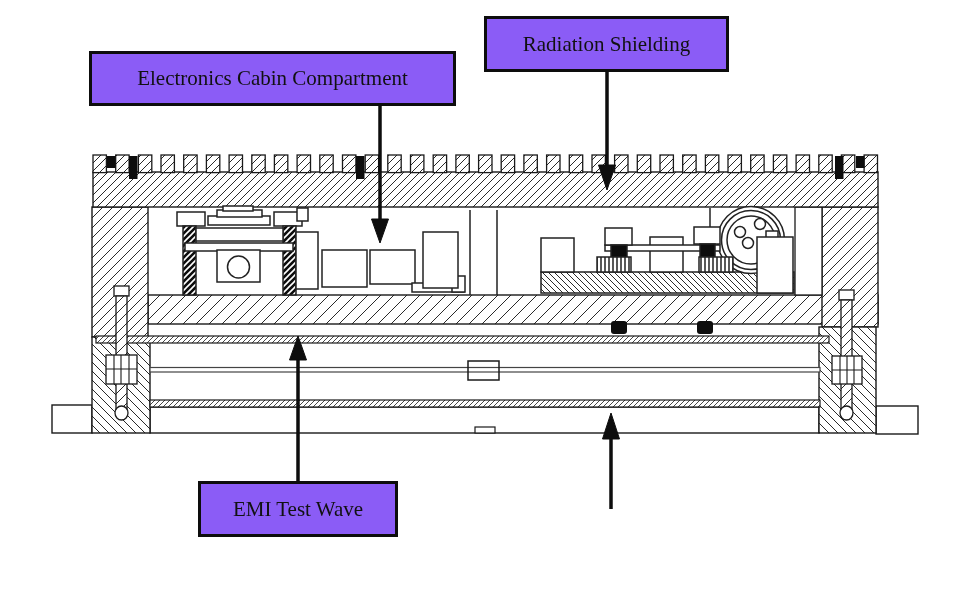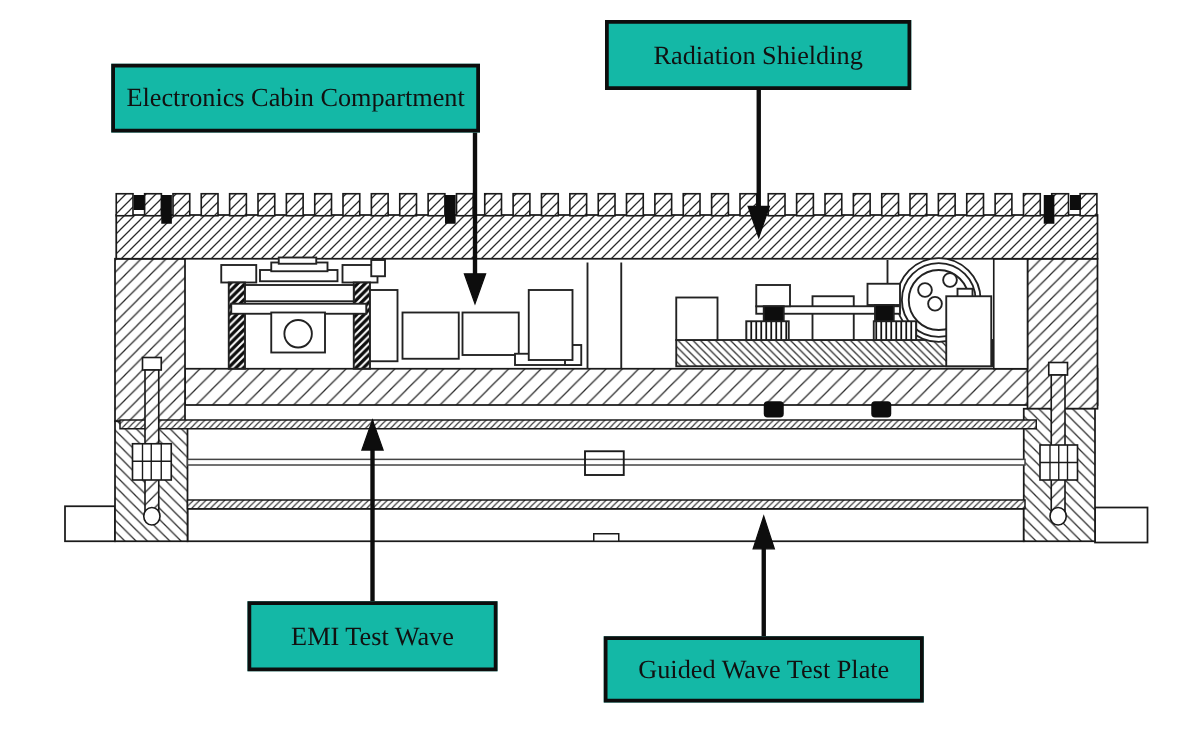--- a/index.html
+++ b/index.html
@@ -8,21 +8,21 @@
     width:962px;height:598px;
     background:#ffffff;
     overflow:hidden;
     font-family:"Liberation Serif", serif;
   }
   .stage svg{position:absolute;left:0;top:0;}
   .label-box{
     position:absolute;
     box-sizing:border-box;
     border:3px solid #0d0d0d;
-    background:#14b8a6;
+    background:#8b5cf6;
     display:flex;
     align-items:center;
     justify-content:center;
     font-size:21px;
     color:#111111;
     white-space:nowrap;
     z-index:5;
   }
 </style>
 </head>
@@ -247,29 +247,26 @@
       <line x1="298" y1="481" x2="298" y2="358"></line>
       <polygon points="298,336 289.5,360 306.5,360" stroke-width="1"></polygon>
     </g>
     <g>
       <line x1="611" y1="509" x2="611" y2="437"></line>
       <polygon points="611,413 602.5,439 619.5,439" stroke-width="1"></polygon>
     </g>
   </g>
 </svg>
 
-<div class="label-box" style="left:89px;top:51px;width:295px;height:55px">
+<div class="label-box" style="left:89px;top:51px;width:367px;height:55px">
   <span>Electronics Cabin Compartment</span>
 </div>
 
 <div class="label-box" style="left:484px;top:16px;width:245px;height:56px">
   <span>Radiation Shielding</span>
 </div>
 
 <div class="label-box" style="left:198px;top:481px;width:200px;height:56px">
   <span>EMI Test Wave</span>
 </div>
 
-<div class="label-box" style="left:483px;top:509px;width:256px;height:53px">
-  <span>Guided Wave Test Plate</span>
-</div>
 
 </div>
 
 </body></html>

